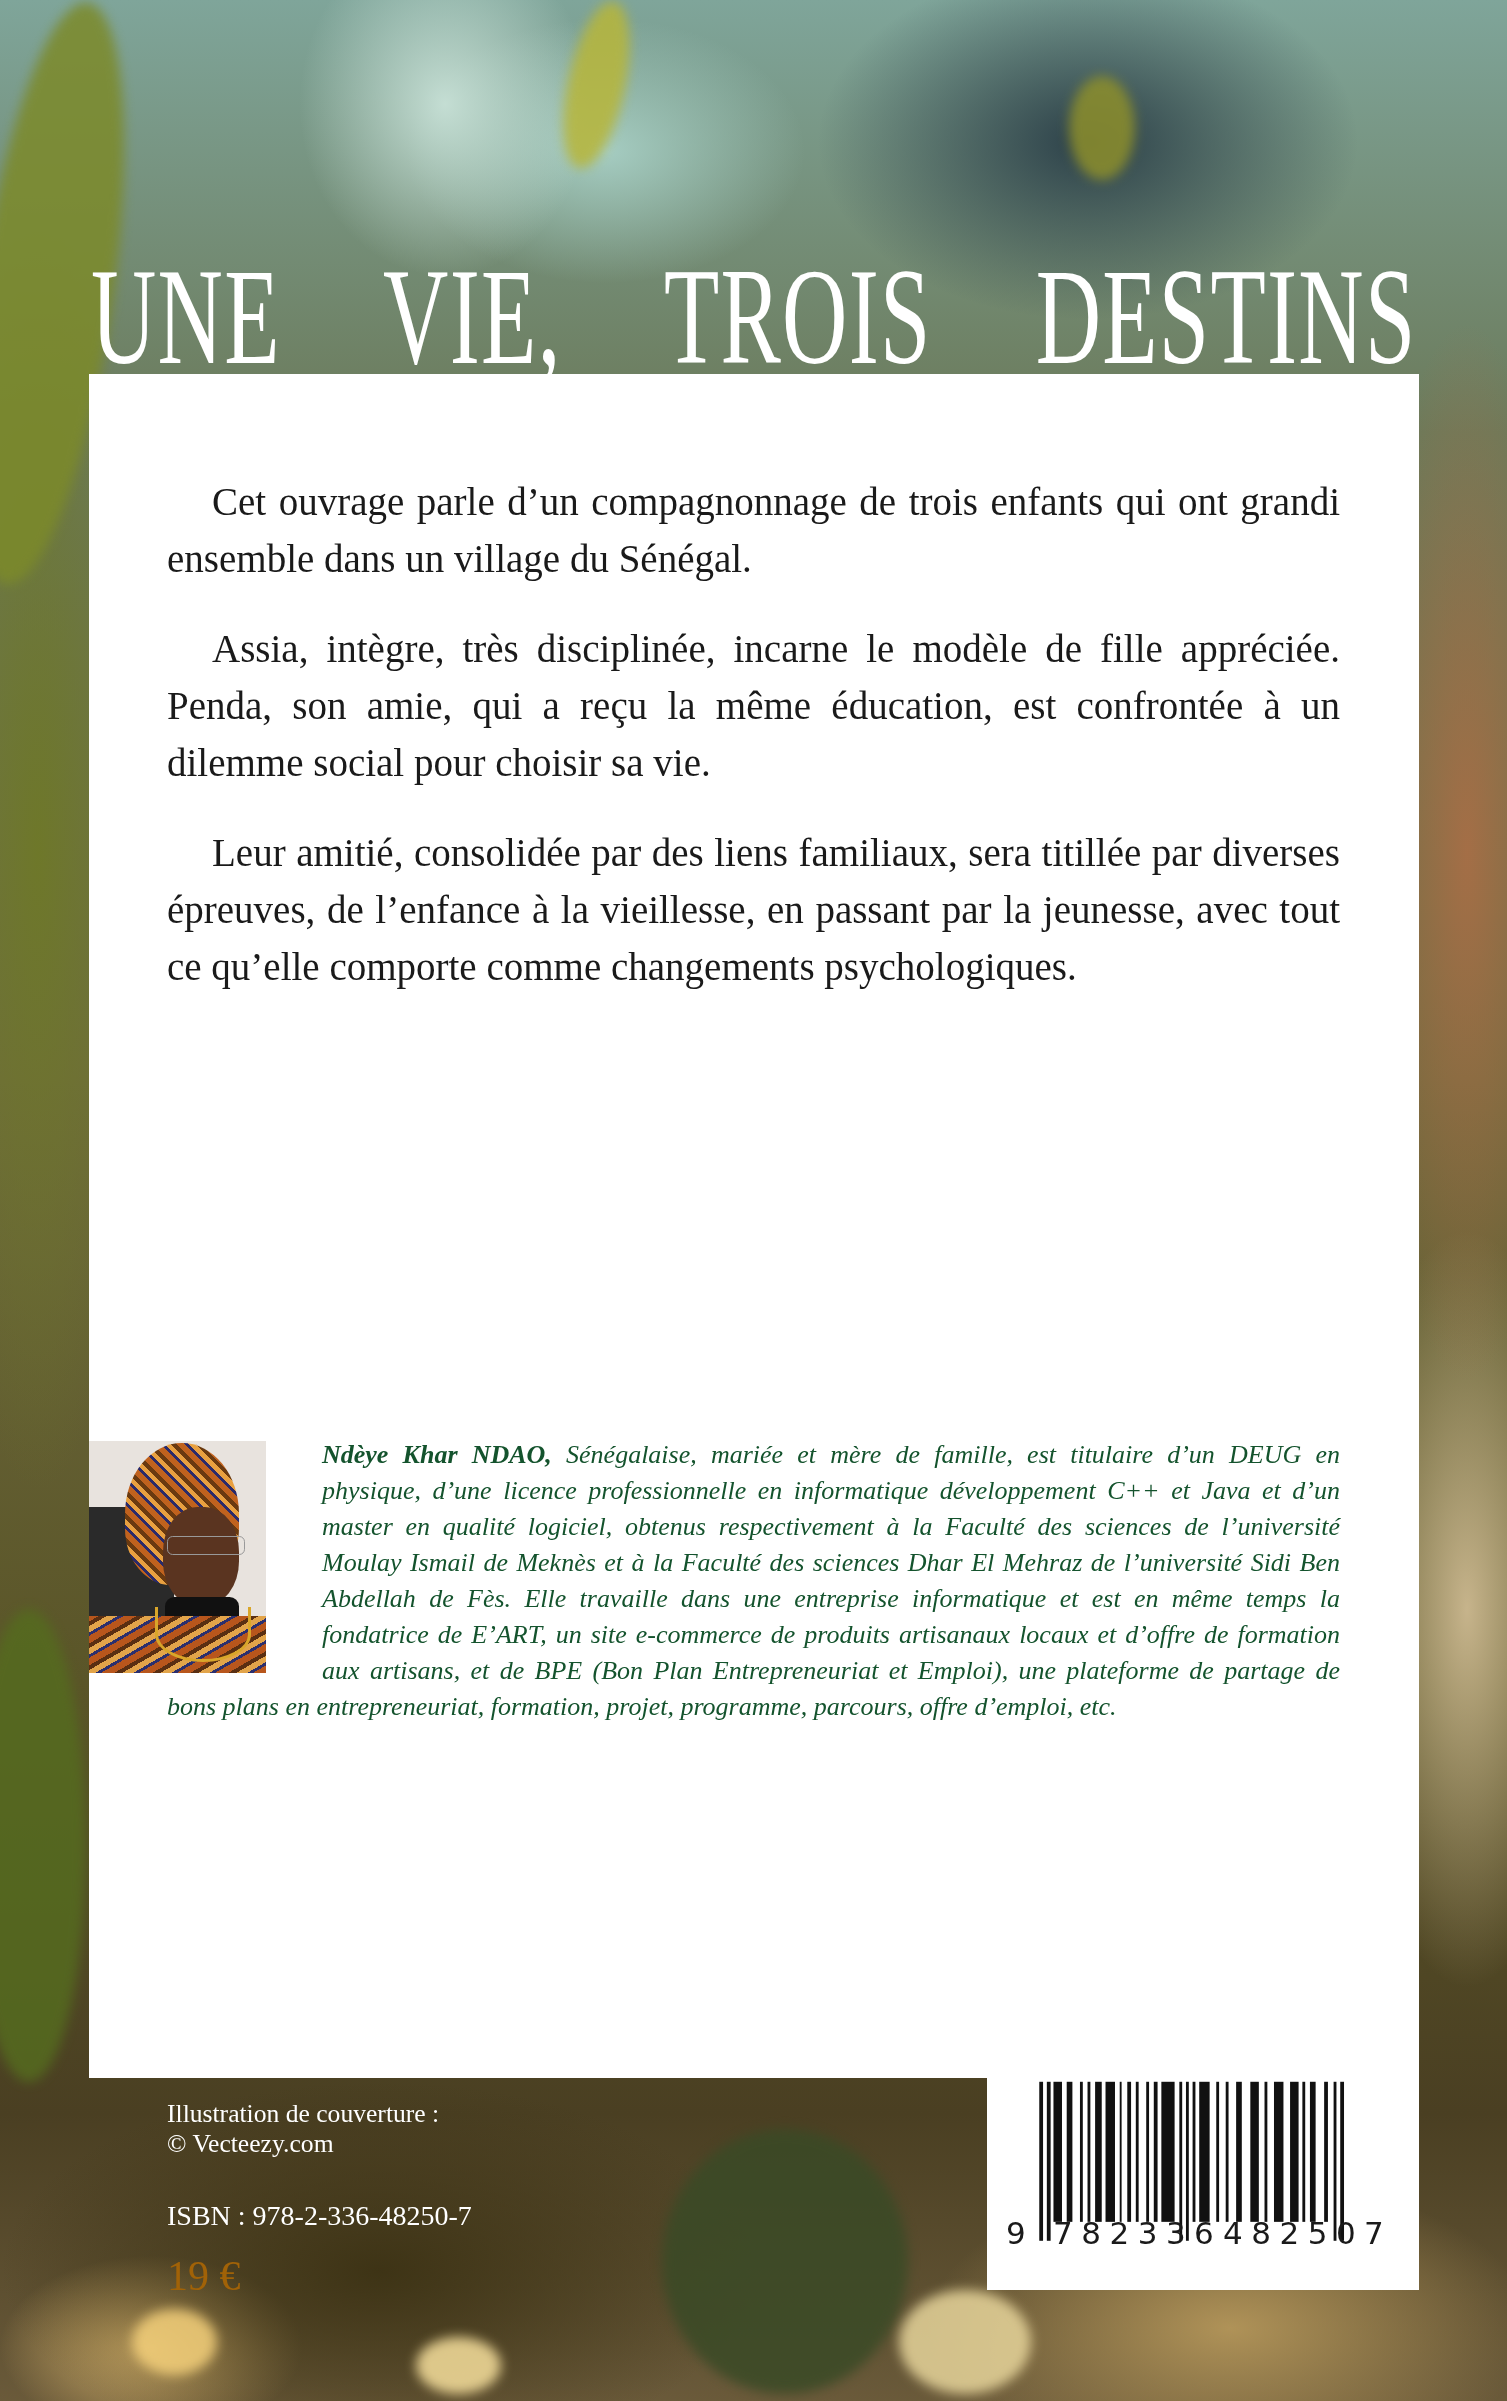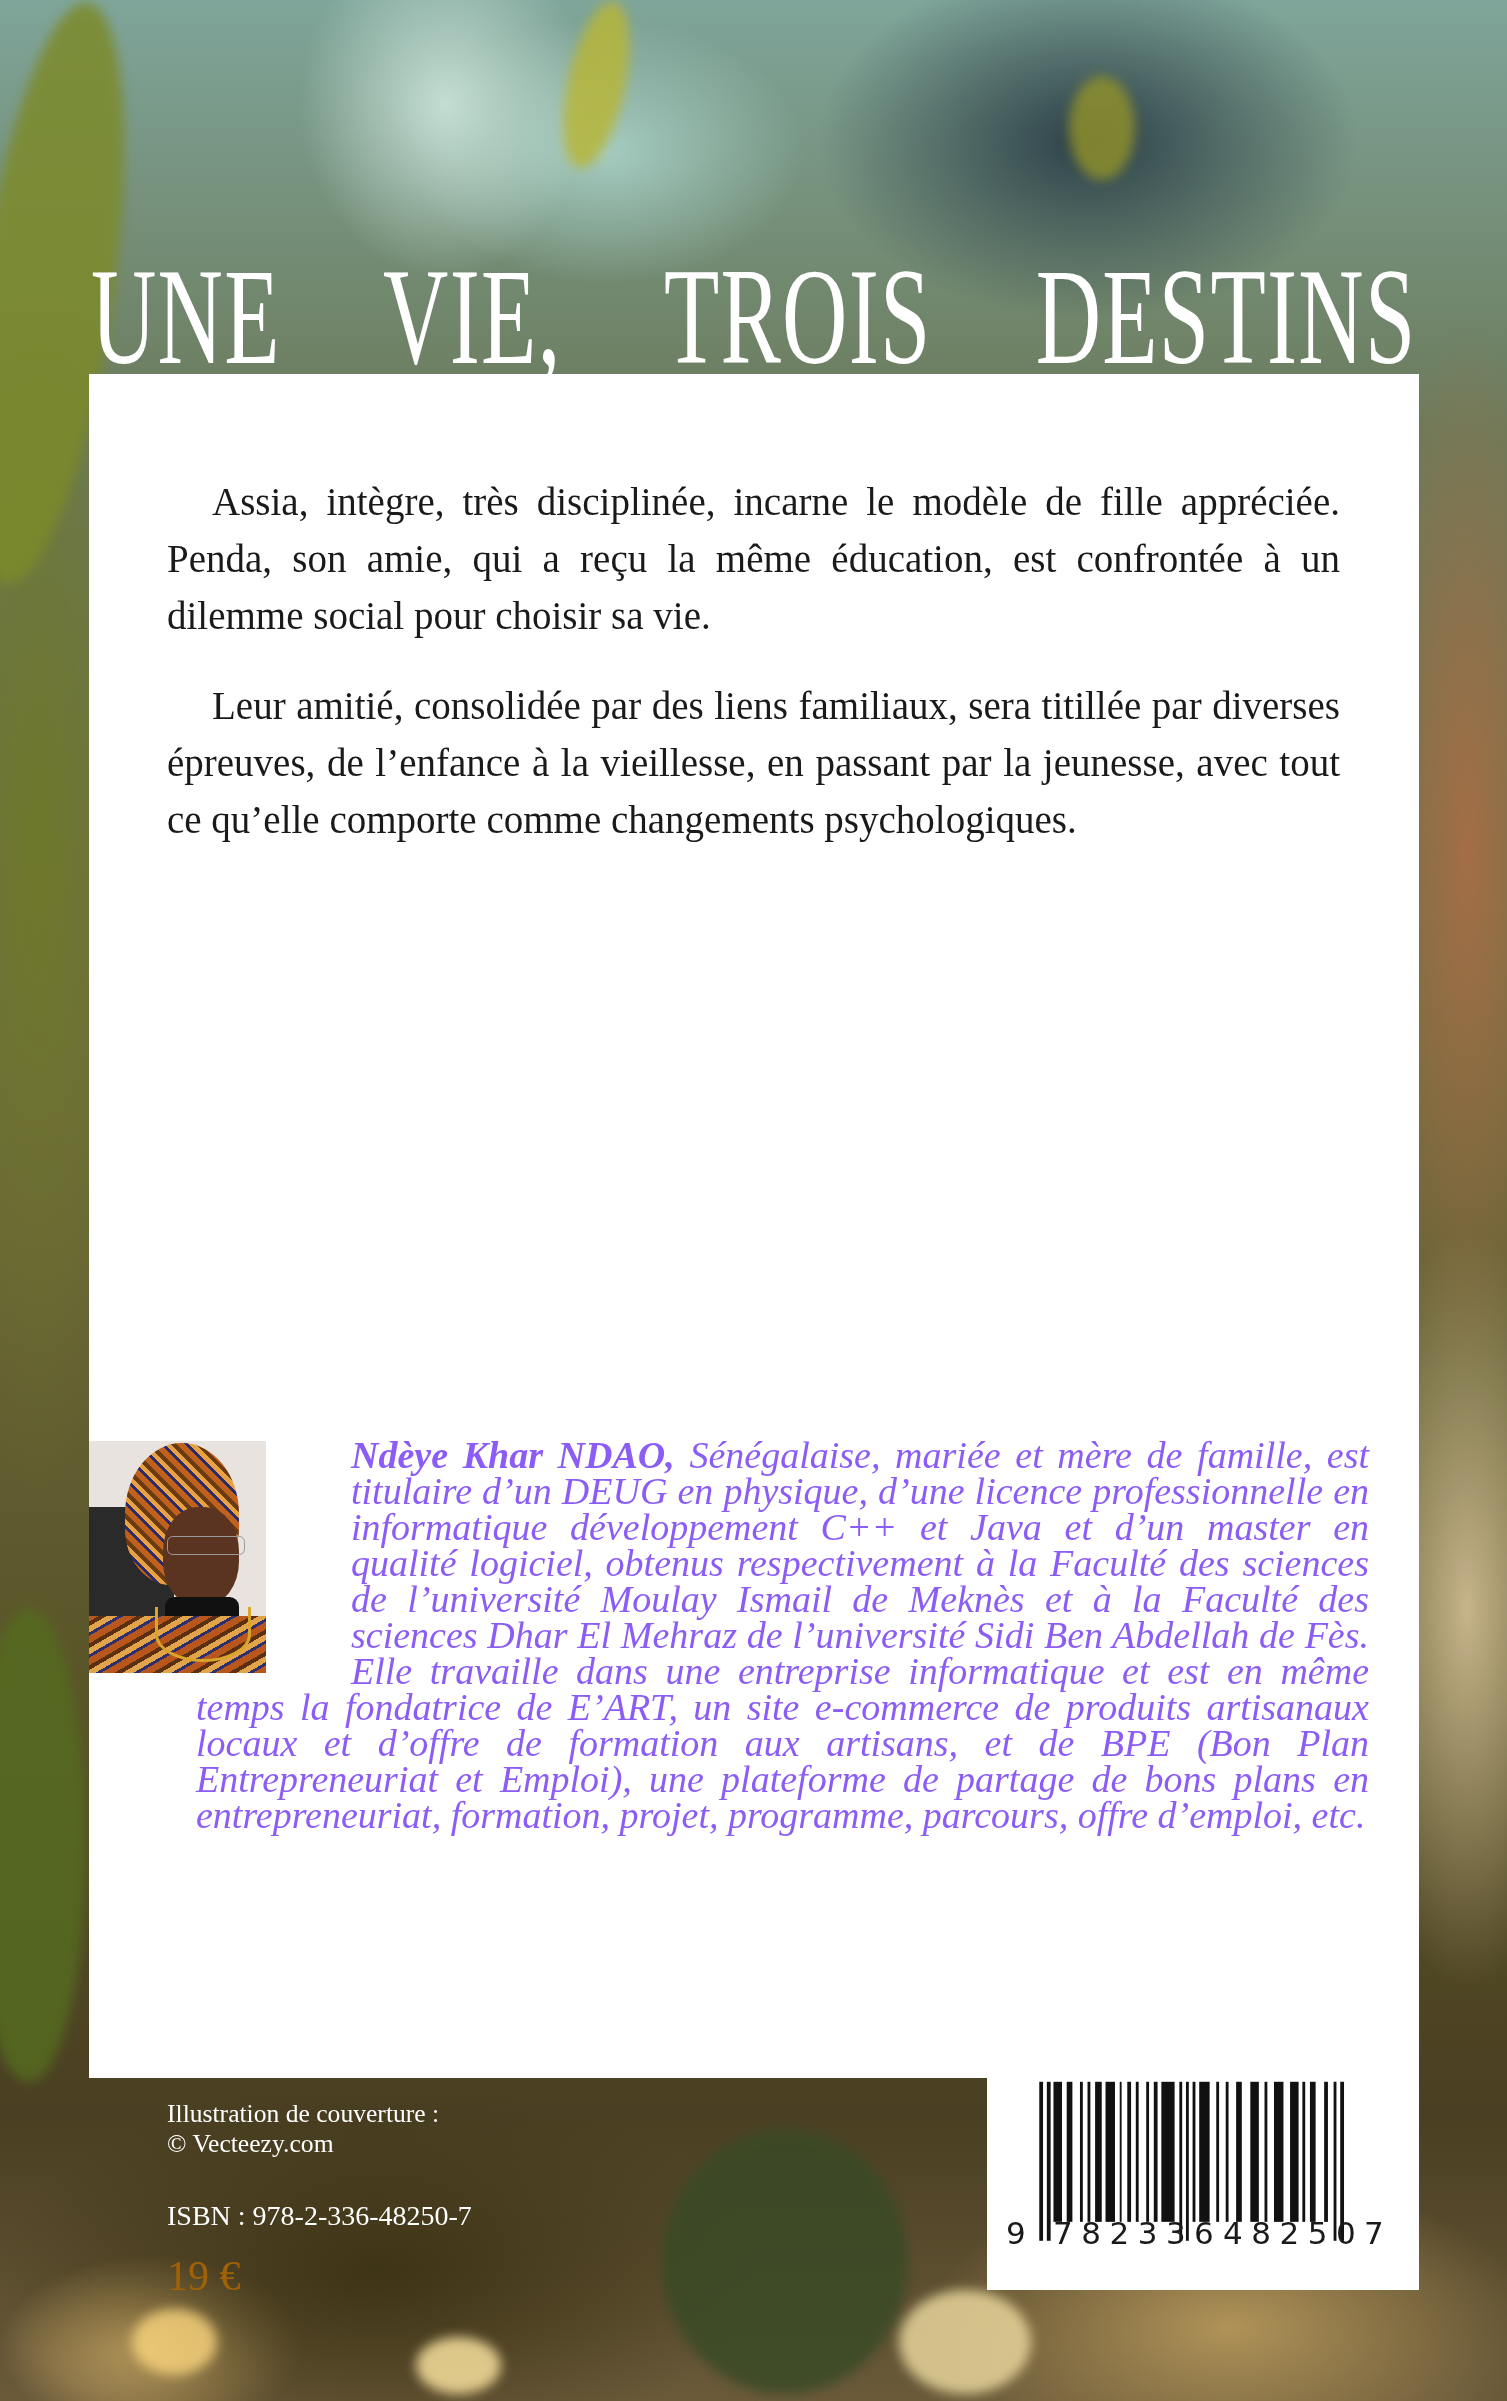--- a/index.html
+++ b/index.html
@@ -50,23 +50,22 @@
   .author-photo .headwrap { position:absolute; left:36px; top:1.9px; width:114px; height:142px; border-radius:50% 50% 40% 40%;
     background: repeating-linear-gradient(45deg,#c0621e 0 5.7px,#2a2a6a 5.7px 8.5px,#e8a040 8.5px 13.2px,#6a3a10 13.2px 17px); }
   .author-photo .face { position:absolute; left:74px; top:66px; width:76px; height:99px; border-radius:45%; background:#5a3420; }
   .author-photo .glasses { position:absolute; left:78px; top:95px; width:76px; height:17px; border:1.9px solid #999; border-radius:5.7px; }
   .author-photo .neck { position:absolute; left:76px; top:156px; width:74px; height:57px; background:#111; border-radius:9.5px; }
   .author-photo .dress { position:absolute; left:0; top:175px; width:177px; height:57px;
     background: repeating-linear-gradient(-30deg,#b8561c 0 6.6px,#2b2f6e 6.6px 9.5px,#e2a44a 9.5px 15px,#5a2f12 15px 19px); }
   .author-photo .necklace { position:absolute; left:66px; top:166px; width:90px; height:52px; border:3.8px solid #d9a62a; border-top:none; border-radius:0 0 50% 50%; }
   .bio {
     position: absolute; left: 167px; top: 1437px; width: 1173px;
-    color: #8b5cf6; font-size: 38px; line-height: 36px; font-style: italic;
+    color: #14532d; font-size: 26px; line-height: 36px; font-style: italic;
     text-align: justify;
-    margin-left: 29px;
   }
   .bio .float-spacer { float: left; width: 155px; height: 248px; }
   .bio .name { font-weight: bold; }
   .credits {
     position: absolute; left: 167px; top: 2099px; color: #ffffff;
     font-size: 25.6px; line-height: 30px;
   }
   .isbn { position: absolute; left: 167px; top: 2200px; color: #ffffff; font-size: 28px; }
   .price { position: absolute; left: 167px; top: 2252px; color: #a16207; font-size: 42px; }
   .barcode-box {
@@ -91,20 +90,21 @@
   <div class="leaf" style="left:899px;top:2290px;width:132px;height:104px;background:#e6d49a;"></div>
   <div class="leaf" style="left:132px;top:2309px;width:85px;height:66px;background:#f3cf7a;"></div>
   <div class="leaf" style="left:416px;top:2337px;width:85px;height:57px;background:#f6df9c;"></div>
 </div>
 
 <div class="title">UNE VIE, TROIS DESTINS</div>
 
 <div class="panel"></div>
 
 <div class="blurb">
+  <p>Cet ouvrage parle d’un compagnonnage de trois enfants qui ont grandi ensemble dans un village du Sénégal.</p>
   <p>Assia, intègre, très disciplinée, incarne le modèle de fille appréciée. Penda, son amie, qui a reçu la même éducation, est confrontée à un dilemme social pour choisir sa vie.</p>
   <p>Leur amitié, consolidée par des liens familiaux, sera titillée par diverses épreuves, de l’enfance à la vieillesse, en passant par la jeunesse, avec tout ce qu’elle comporte comme changements psychologiques.</p>
 </div>
 
 <div class="author-photo">
   <div class="chair"></div>
   <div class="headwrap"></div>
   <div class="face"></div>
   <div class="glasses"></div>
   <div class="neck"></div>

